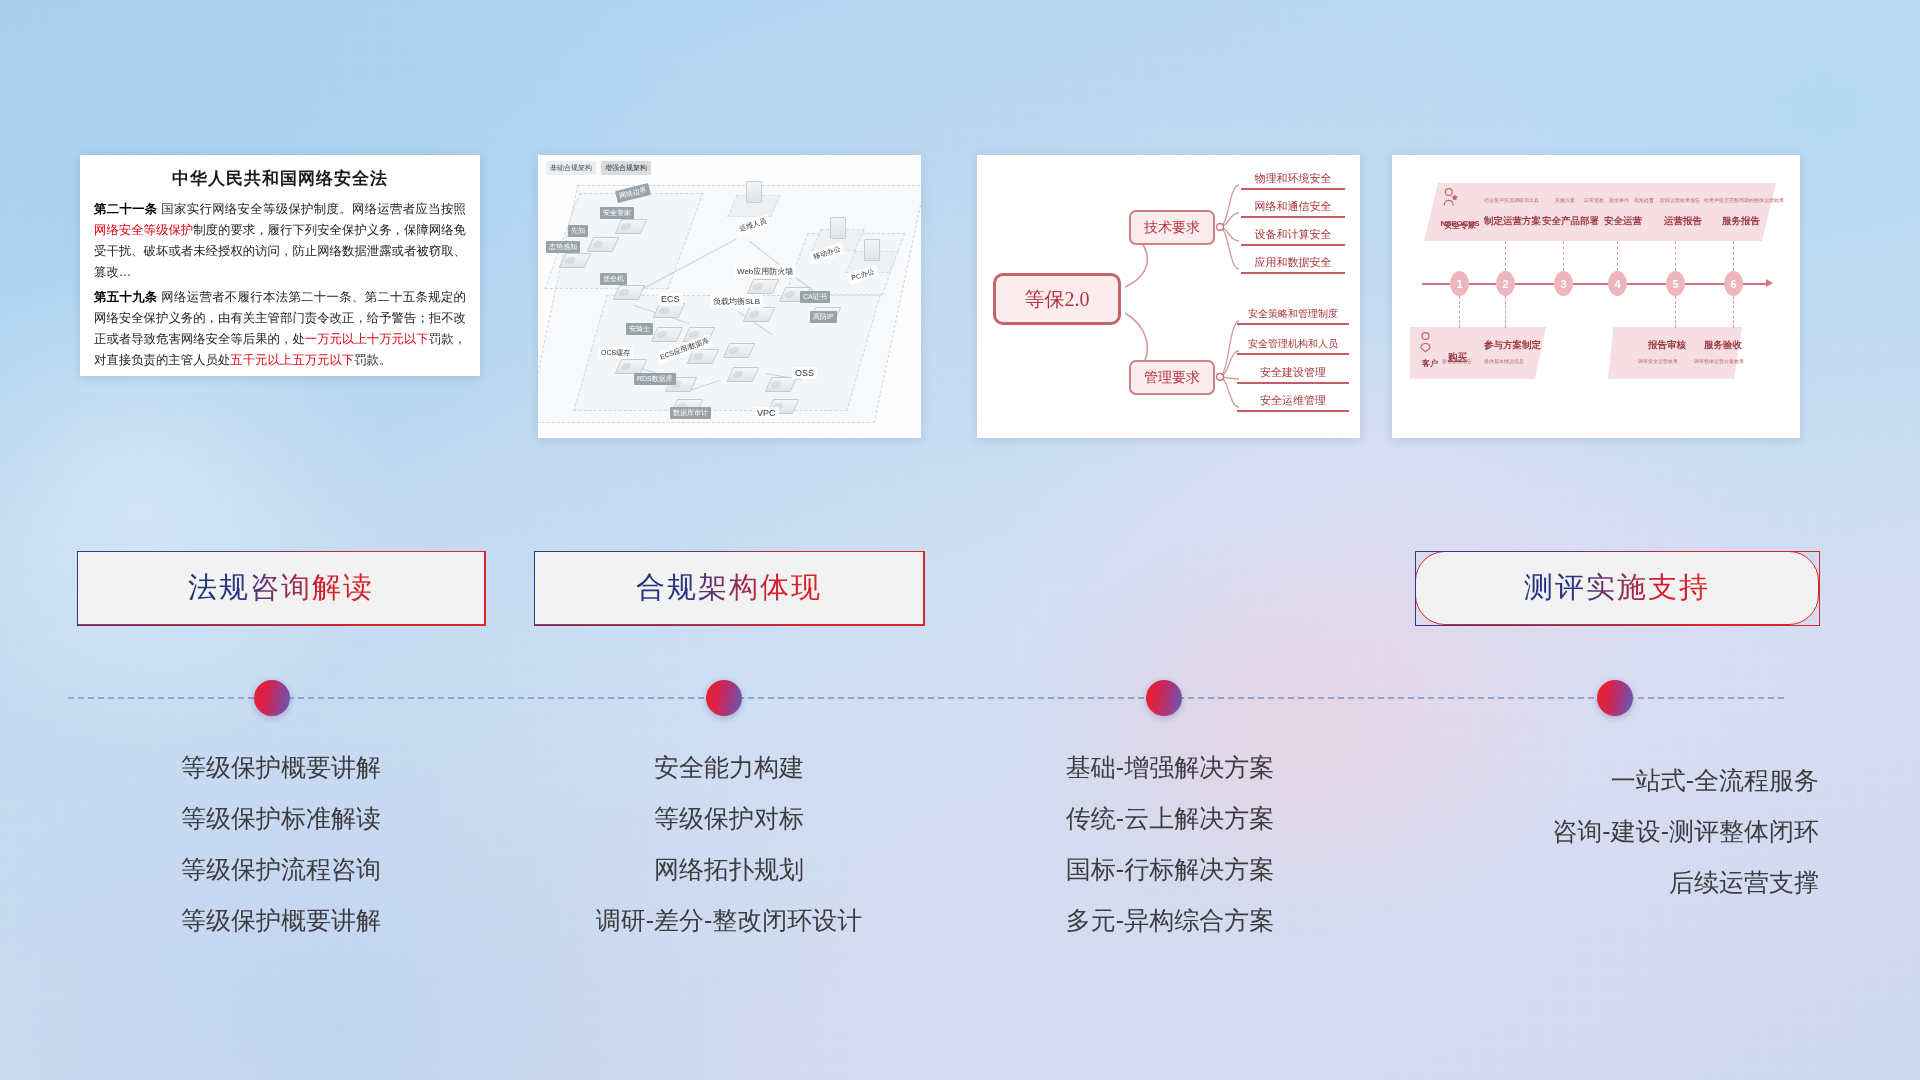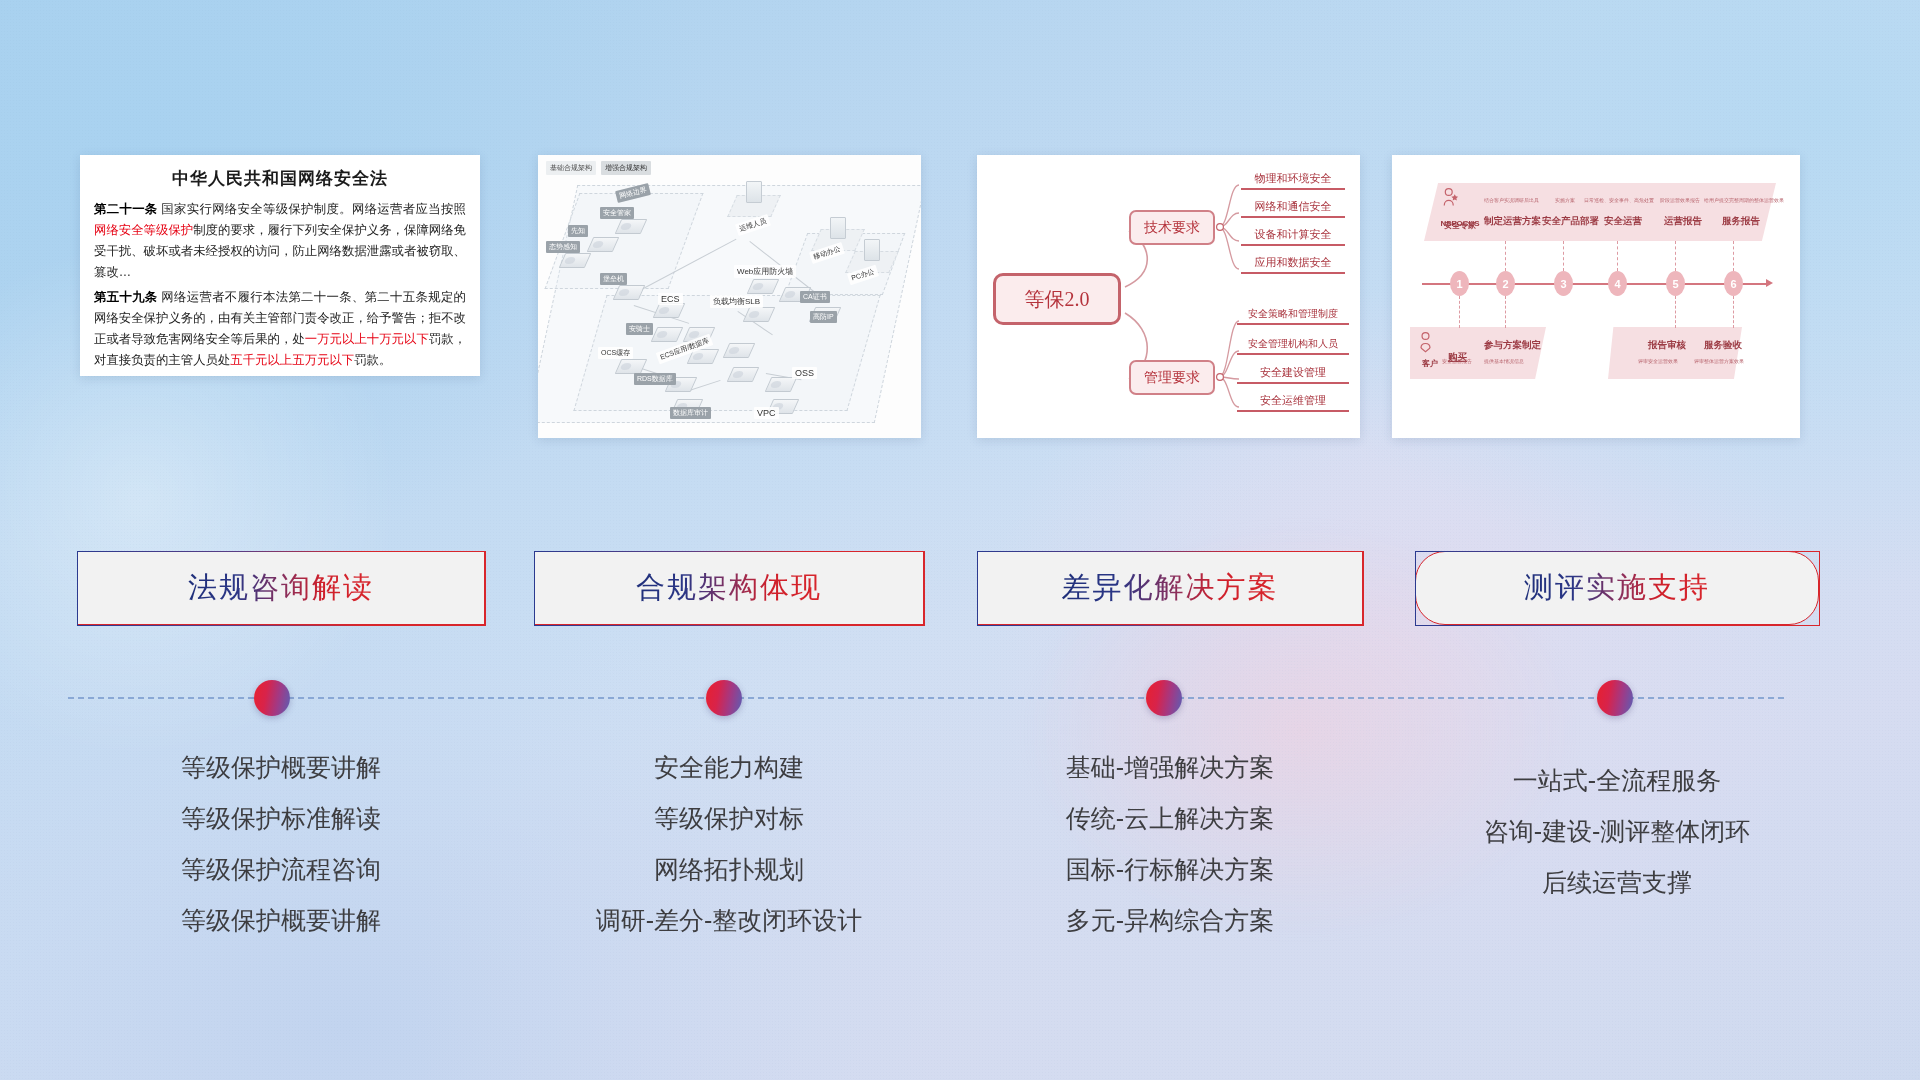--- a/index.html
+++ b/index.html
@@ -315,21 +315,21 @@
     top: 742px;
     text-align: center;
     color: #3d3d40;
     font-size: 25px;
     line-height: 51px;
     white-space: nowrap;
   }
   .bullets.b1 { left: 77px;   width: 408px; }
   .bullets.b2 { left: 534px;  width: 390px; }
   .bullets.b3 { left: 977px;  width: 386px; }
-  .bullets.b4 { left: 1415px; width: 404px; top: 755px; }
+  .bullets.b4 { left: 1415px; width: 404px; top: 755px; text-align: right; }
   .bullets div { }
 </style>
 </head>
 <body>
 
 <div class="bg-base"></div>
 <div class="bg-glow-1"></div>
 <div class="bg-glow-2"></div>
 <div class="bg-dither"></div>
 
@@ -521,23 +521,20 @@
       <div class="nsf-small" style="left:302px;top:203px;">评审整体运营方案效果</div>
     </div>
   </div>
 
   <div class="headline h1">
     <span class="headline-text">法规咨询解读</span>
   </div>
   <div class="headline h2">
     <span class="headline-text">合规架构体现</span>
   </div>
-  <div class="headline h3">
-    <span class="headline-text">差异化解决方案</span>
-  </div>
   <div class="headline h4">
     <span class="headline-text">测评实施支持</span>
   </div>
 
   <div class="tl-line"></div>
   <div class="tl-dot d1"></div>
   <div class="tl-dot d2"></div>
   <div class="tl-dot d3"></div>
   <div class="tl-dot d4"></div>
 

